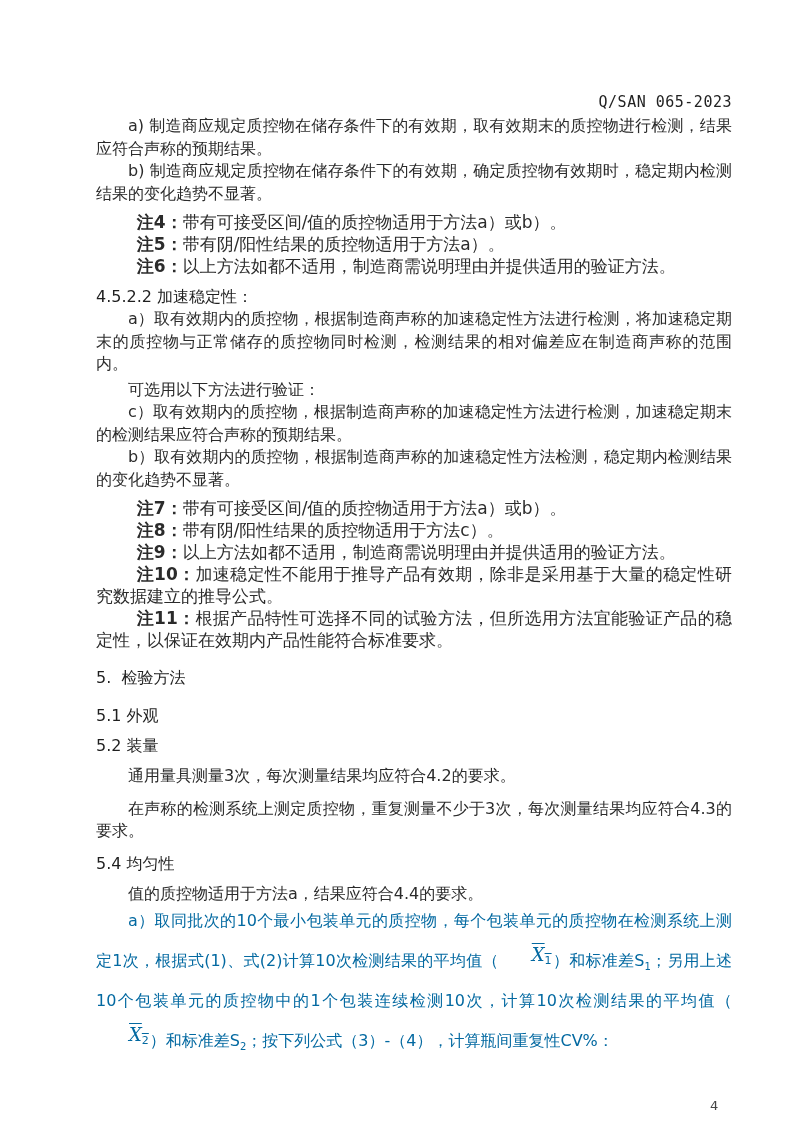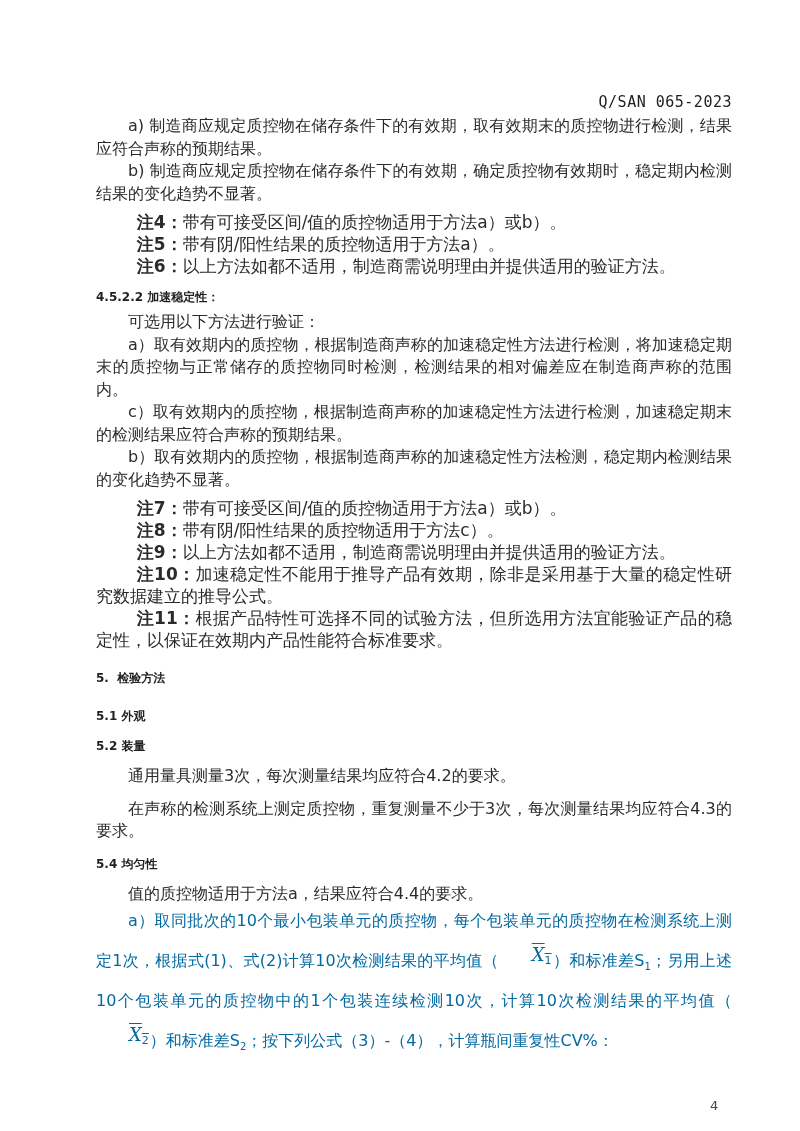--- a/index.html
+++ b/index.html
@@ -17,21 +17,21 @@
   p{margin:0;}
   .para{
     font-size:16px;line-height:22.5px;text-align:justify;text-indent:2em;color:#2b2b2b;
   }
   .note{
     font-size:17px;line-height:22px;text-align:justify;text-indent:2.4em;color:#2b2b2b;
   }
   .note-label{font-weight:bold;}
   .notes-block{margin-top:6px;}
   .h-sub{
-    font-size:12px;font-weight:bold;color:#1f1f1f;line-height:22px;
+    font-size:16px;font-weight:normal;color:#1f1f1f;line-height:22px;
     white-space:pre-wrap;
   }
   .h-4522{margin-top:9px;}
   .p-intro{margin-top:3px;}
   .h-5{margin-top:16px;}
   .h-51{margin-top:16px;}
   .p-51{margin-top:11px;}
   .h-52{margin-top:8px;}
   .p-52{margin-top:8px;}
   .h-53{margin-top:8px;}
@@ -70,22 +70,22 @@
     <p class="para">b) 制造商应规定质控物在储存条件下的有效期，确定质控物有效期时，稳定期内检测结果的变化趋势不显著。</p>
 
     <div class="notes-block">
       <p class="note"><span class="note-label">注4：</span><span>带有可接受区间/值的质控物适用于方法a）或b）。</span></p>
       <p class="note"><span class="note-label">注5：</span><span>带有阴/阳性结果的质控物适用于方法a）。</span></p>
       <p class="note"><span class="note-label">注6：</span><span>以上方法如都不适用，制造商需说明理由并提供适用的验证方法。</span></p>
     </div>
 
     <p class="h-sub h-4522">4.5.2.2 加速稳定性：</p>
 
+    <p class="para">a）取有效期内的质控物，根据制造商声称的加速稳定性方法进行检测，将加速稳定期末的质控物与正常储存的质控物同时检测，检测结果的相对偏差应在制造商声称的范围内。</p>
     <p class="para p-intro">可选用以下方法进行验证：</p>
-    <p class="para">a）取有效期内的质控物，根据制造商声称的加速稳定性方法进行检测，将加速稳定期末的质控物与正常储存的质控物同时检测，检测结果的相对偏差应在制造商声称的范围内。</p>
     <p class="para">c）取有效期内的质控物，根据制造商声称的加速稳定性方法进行检测，加速稳定期末的检测结果应符合声称的预期结果。</p>
     <p class="para">b）取有效期内的质控物，根据制造商声称的加速稳定性方法检测，稳定期内检测结果的变化趋势不显著。</p>
 
     <div class="notes-block">
       <p class="note"><span class="note-label">注7：</span><span>带有可接受区间/值的质控物适用于方法a）或b）。</span></p>
       <p class="note"><span class="note-label">注8：</span><span>带有阴/阳性结果的质控物适用于方法c）。</span></p>
       <p class="note"><span class="note-label">注9：</span><span>以上方法如都不适用，制造商需说明理由并提供适用的验证方法。</span></p>
       <p class="note"><span class="note-label">注10：</span><span>加速稳定性不能用于推导产品有效期，除非是采用基于大量的稳定性研究数据建立的推导公式。</span></p>
       <p class="note"><span class="note-label">注11：</span><span>根据产品特性可选择不同的试验方法，但所选用方法宜能验证产品的稳定性，以保证在效期内产品性能符合标准要求。</span></p>
     </div>

